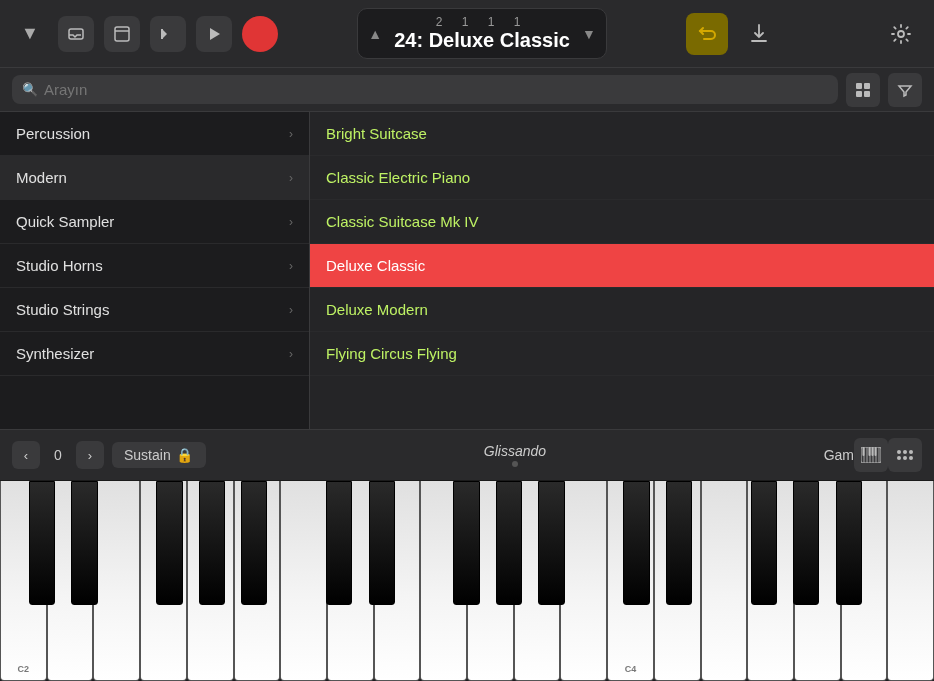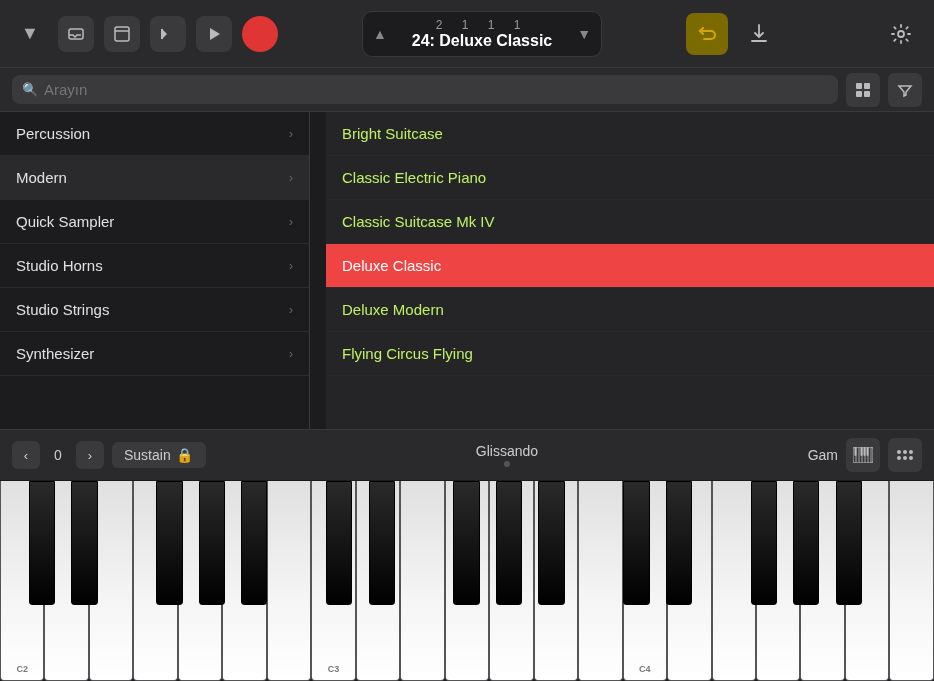--- a/index.html
+++ b/index.html
@@ -200,35 +200,35 @@
       gap: 6px;
       cursor: pointer;
     }
     .kb-center {
       flex: 1;
       display: flex;
       justify-content: center;
       align-items: center;
       flex-direction: column;
       position: relative;
+      font-style: italic;
     }
     .kb-glissando {
       color: #ccc;
       font-size: 14px;
     }
     .kb-dot {
       width: 6px; height: 6px;
       background: #555;
       border-radius: 50%;
       margin-top: 2px;
     }
     .kb-right {
       display: flex;
       align-items: center;
-      gap: 8px;
       justify-content: flex-end;
     }
     .kb-scale {
       color: #ccc;
       font-size: 14px;
     }
     .kb-icon-btn {
       width: 34px; height: 34px;
       background: #3a3a3c;
       border-radius: 6px;
@@ -307,21 +307,21 @@
     <svg width="16" height="16" viewBox="0 0 16 16" fill="none">
       <path d="M4 2l10 6-10 6V2z" fill="#bbb"></path>
     </svg>
   </button>
   <button class="record-btn"></button>
 
   <div style="flex:1; display:flex; justify-content:center;">
     <div style="background:#1c1c1e; border-radius:10px; padding:6px 36px; min-width:240px; text-align:center; position:relative; border:1px solid #3a3a3c;">
       <span style="position:absolute;left:10px;top:50%;transform:translateY(-50%);color:#888;font-size:14px;">▲</span>
       <div style="font-size:12px;color:#999;letter-spacing:8px;">2  1  1    1</div>
-      <div style="font-size:16px;font-weight:600;color:#fff;">24: Deluxe Classic</div>
+      <div style="font-size:20px;font-weight:600;color:#fff;">24: Deluxe Classic</div>
       <span style="position:absolute;right:10px;top:50%;transform:translateY(-50%);color:#888;font-size:14px;">▼</span>
     </div>
   </div>
 
   <div class="toolbar-right">
     <button class="toolbar-icon-btn active">
       <svg width="22" height="22" viewBox="0 0 22 22" fill="none">
         <path d="M4 8h11a4 4 0 0 1 0 8H8" stroke="#d4a800" stroke-width="2" stroke-linecap="round" fill="none"></path>
         <path d="M7 5l-3 3 3 3" stroke="#d4a800" stroke-width="2" stroke-linecap="round" fill="none"></path>
       </svg>
@@ -355,21 +355,21 @@
       <rect x="9" y="9" width="6" height="6" rx="1" fill="#bbb"></rect>
     </svg>
   </div>
   <div class="search-view-btn">
     <svg width="16" height="16" viewBox="0 0 16 16" fill="none">
       <path d="M2 4l5 6v4l2-1V10l5-6H2z" stroke="#bbb" stroke-width="1.5" fill="none"></path>
     </svg>
   </div>
 </div>
 
-<div class="content" style="height:317px;gap:16px;">
+<div class="content" style="height:317px;">
 
   <div class="left-panel" id="left-panel">
       <div class="category-item">
         <span>Percussion</span>
         <span class="chevron">›</span>
       </div>
       <div class="category-item selected">
         <span>Modern</span>
         <span class="chevron">›</span>
       </div>
@@ -463,23 +463,20 @@
       <div style="display: flex; height: 100%; width: 100%; font-weight: bold;">
         <div class="white-key">
           <span class="key-label">C2</span>
         </div>
         <div class="white-key"></div>
         <div class="white-key"></div>
         <div class="white-key"></div>
         <div class="white-key"></div>
         <div class="white-key"></div>
         <div class="white-key"></div>
-        <div class="white-key">
-          <span class="key-label">C3</span>
-        </div>
         <div class="white-key"></div>
         <div class="white-key"></div>
         <div class="white-key"></div>
         <div class="white-key"></div>
         <div class="white-key"></div>
         <div class="white-key"></div>
         <div class="white-key">
           <span class="key-label">C4</span>
         </div>
         <div class="white-key"></div>

